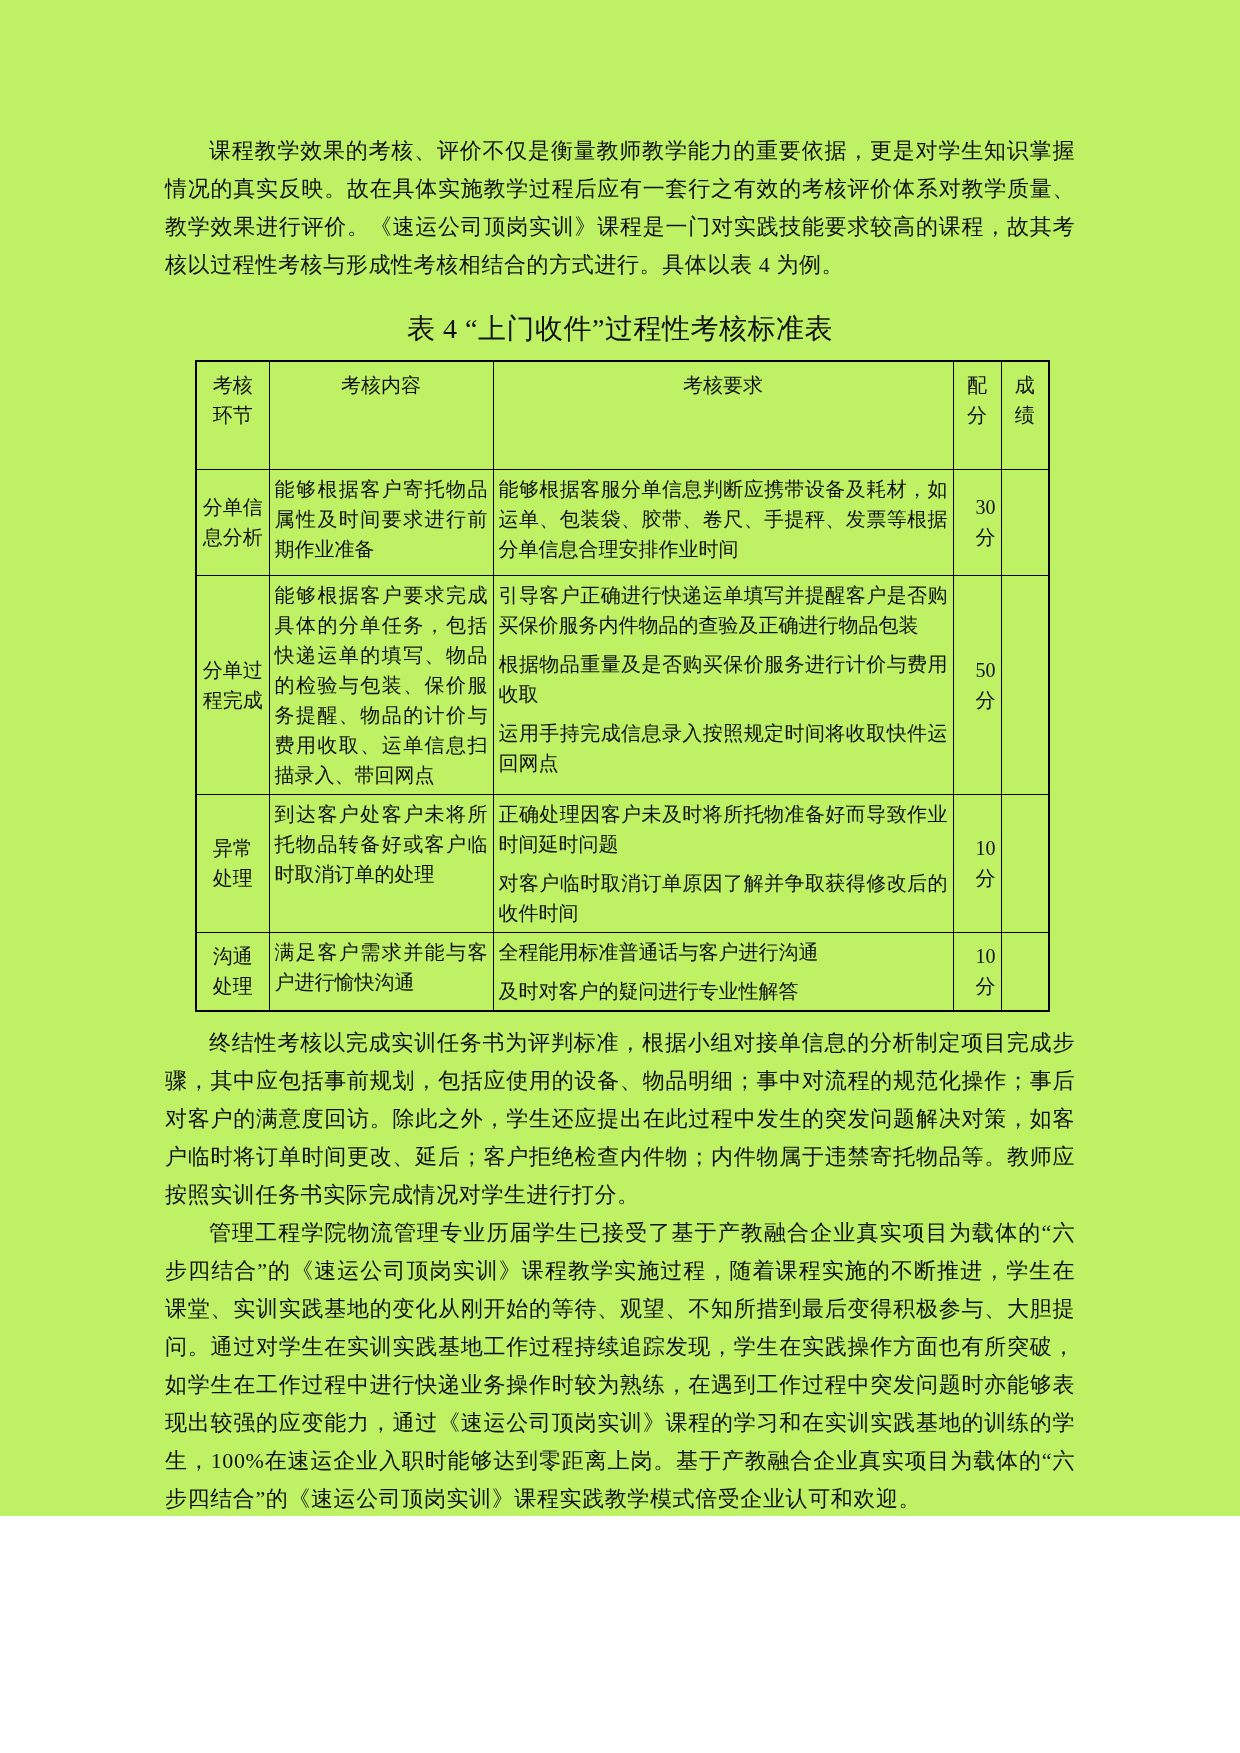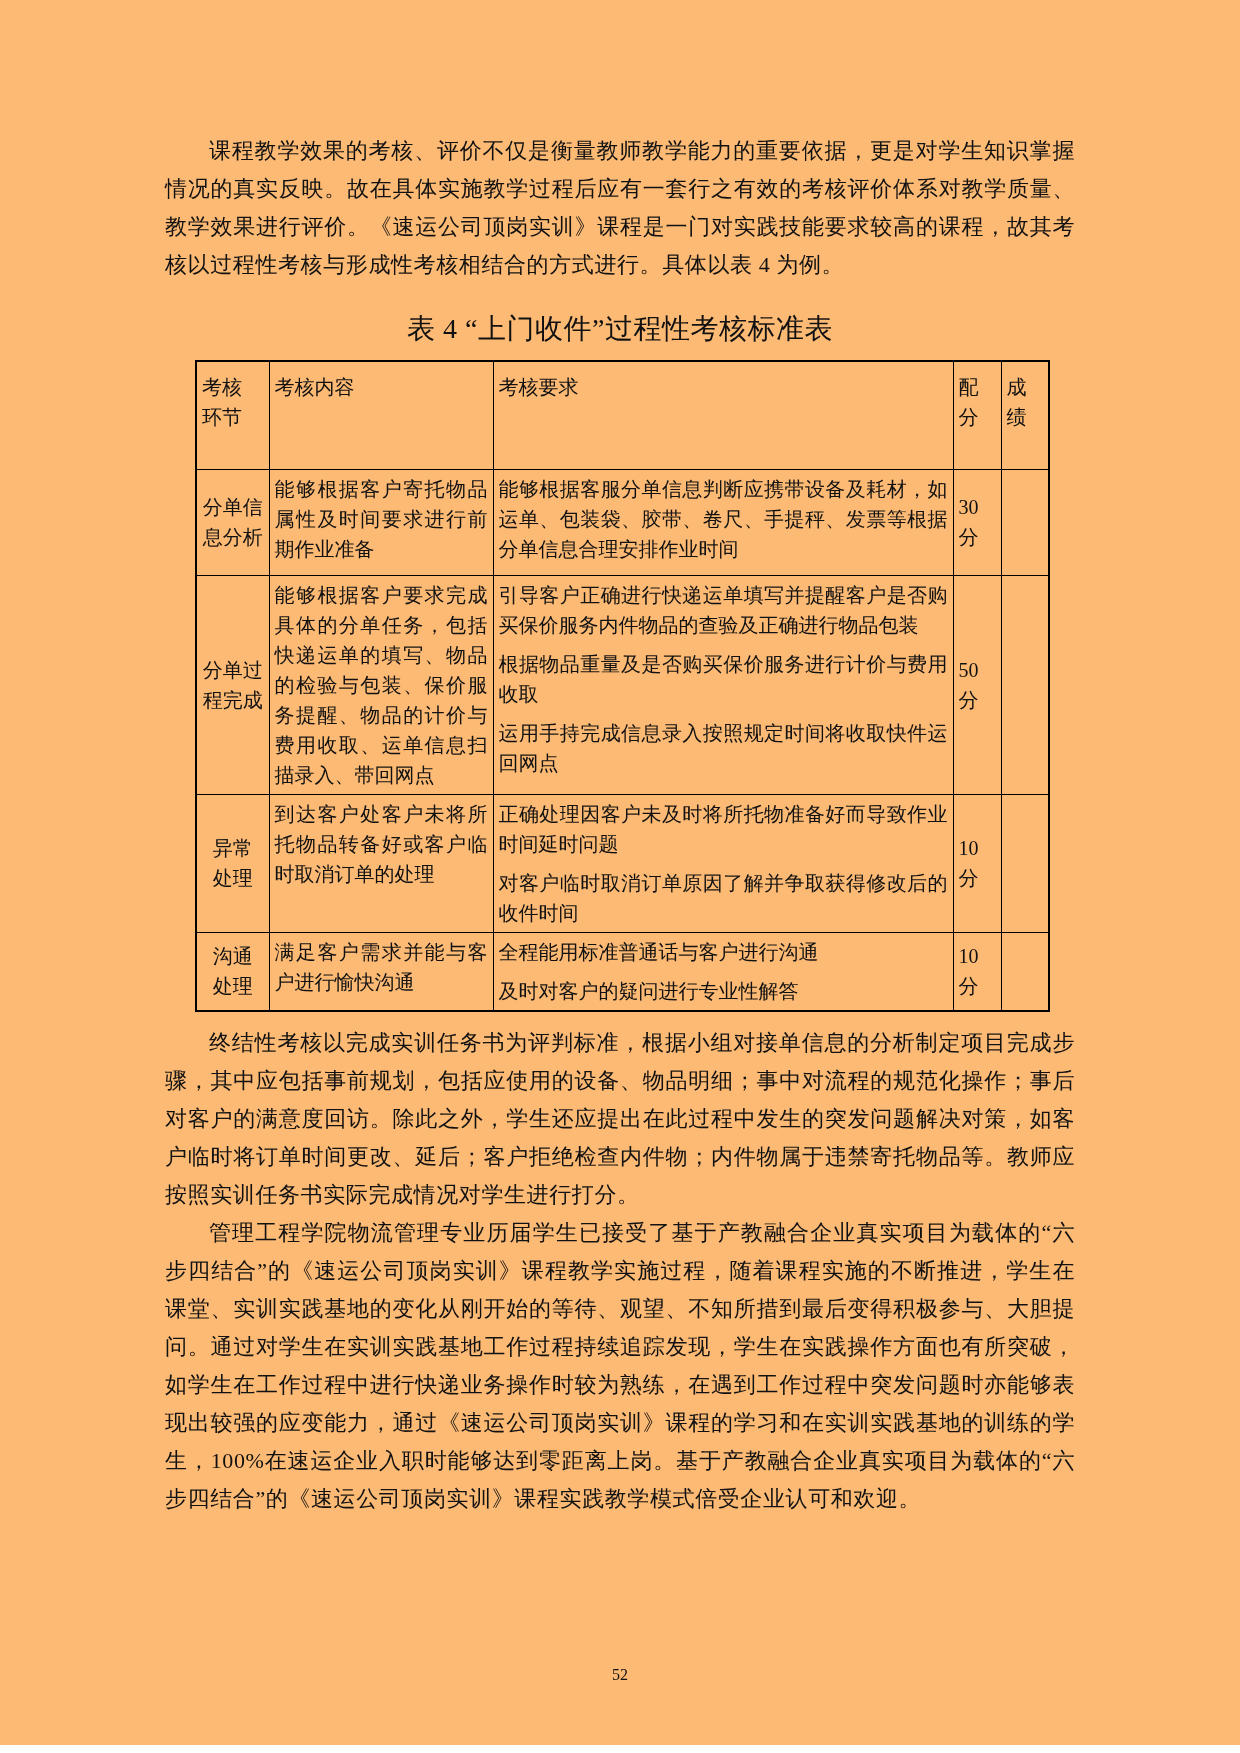--- a/index.html
+++ b/index.html
@@ -2,21 +2,21 @@
 <html><head>
 <meta charset="utf-8">
 <style>
   html,body{margin:0;padding:0;background:#ffffff;}
   body{
     width:1240px;height:1753px;position:relative;
     font-family:"Liberation Serif","DejaVu Serif",serif;
     color:#111;
     -webkit-font-smoothing:antialiased;
   }
-  .page{position:relative;width:1240px;height:1745px;overflow:hidden;background:#fdba74;}
+  .page{position:relative;width:1240px;height:1516px;overflow:hidden;background:#bef264;}
   .content{margin:0 165px;width:910px;padding-top:132px;}
   .para{
     font-size:22px;letter-spacing:0.6px;line-height:38px;
     text-align:justify;margin:0;
   }
   .indent{text-indent:2em;}
   .caption{
     font-size:28px;text-align:center;margin:30px 0 16px 0;line-height:30px;
     letter-spacing:0.5px;
   }
@@ -30,32 +30,32 @@
   table.assess col.c3{width:460px;}
   table.assess col.c4{width:48px;}
   table.assess col.c5{width:48px;}
   table.assess{border:2px solid #000;}
   table.assess th,table.assess td{
     border:1.5px solid #000;
     font-weight:normal;
     padding:4px 5px;
     overflow:hidden;
   }
-  table.assess th{vertical-align:top;text-align:left;padding-top:10px;}
+  table.assess th{vertical-align:top;text-align:center;padding-top:10px;font-family:Liberation Mono, monospace;}
   tr.hdr{height:108px;}
   tr.r1{height:106px;}
   tr.r2{height:211px;}
   tr.r3{height:120px;}
   tr.r4{height:74px;}
   td.stage{vertical-align:middle;text-align:center;}
   td.ccontent{vertical-align:top;text-align:justify;padding:4px 6px;}
   td.creq{vertical-align:top;text-align:justify;padding:4px 8px;}
   td.creq p{margin:0 0 9px 0;}
   td.creq p:last-child{margin-bottom:0;}
-  td.points{vertical-align:middle;text-align:left;}
+  td.points{vertical-align:middle;text-align:right;}
   td.score{vertical-align:middle;text-align:center;}
   .pre{white-space:pre-line;}
   .heading{
     font-family:"Liberation Sans","DejaVu Sans",sans-serif;
     font-weight:bold;font-size:22px;line-height:40px;
     margin:8px 0 6px 0;letter-spacing:1px;
   }
   .after-table{margin-top:12px;}
   .page-number{
     position:absolute;left:0;top:1666px;width:1240px;

